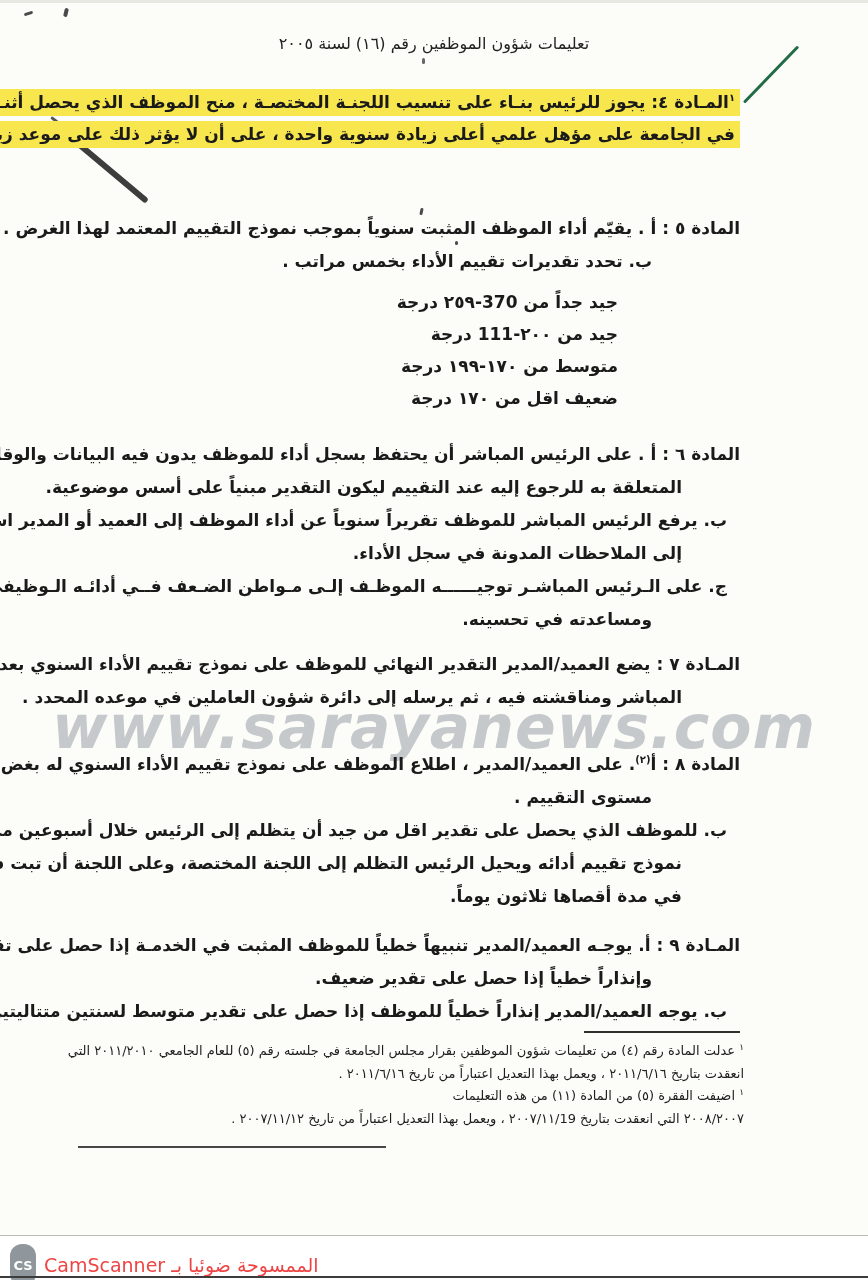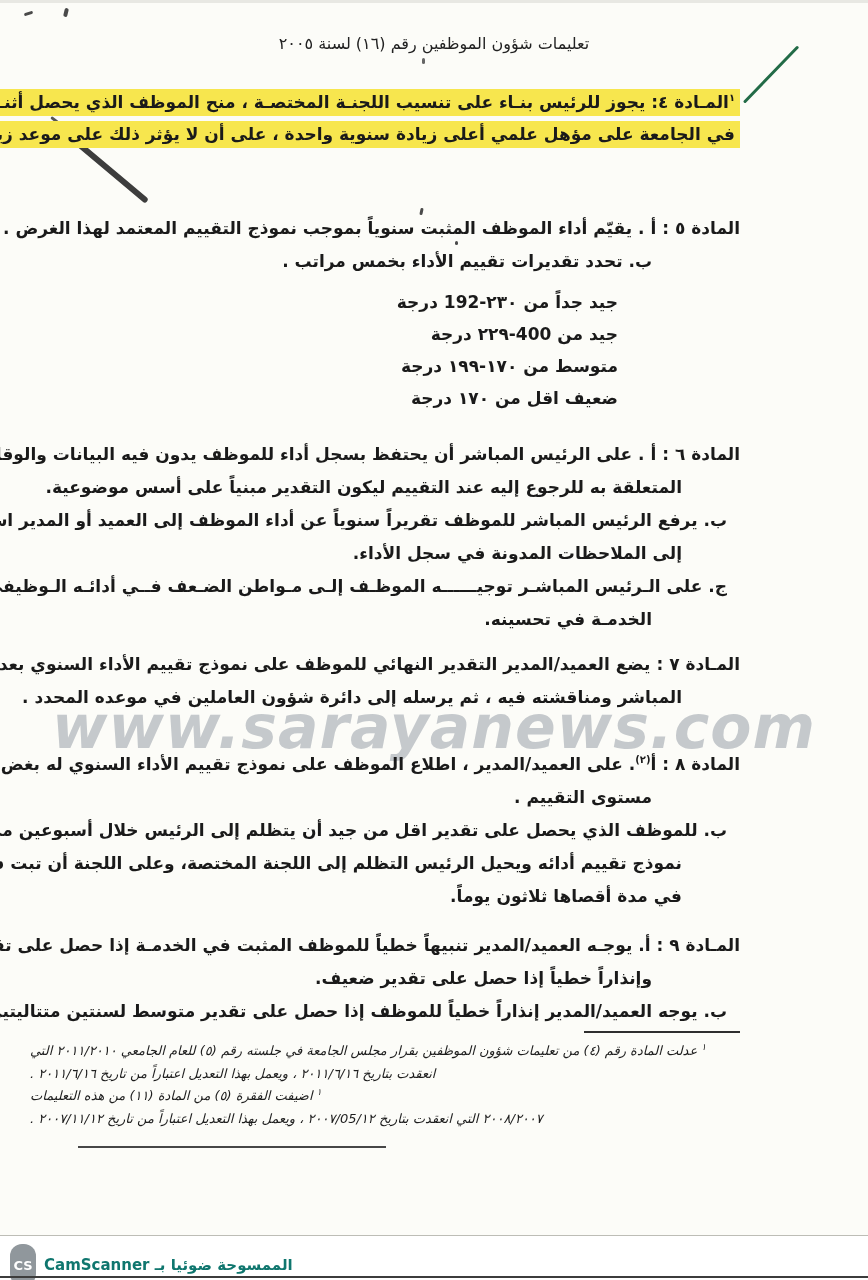--- a/index.html
+++ b/index.html
@@ -37,21 +37,21 @@
   .watermark{
     position:absolute;top:692px;left:0;right:0;text-align:center;
     direction:ltr;font-size:60px;font-weight:700;font-style:italic;
     color:rgba(152,158,168,0.55);letter-spacing:1px;
   }
 
   
   .fn-sep{position:absolute;top:1031px;right:128px;width:156px;border-top:2px solid #2f2f2f;}
   .footnotes{position:absolute;top:1040px;right:124px;left:30px;direction:rtl;color:#1d1d1d;
     font-size:13px;font-weight:400;}
-  .fline{white-space:nowrap;text-align:left;line-height:22.5px;height:22.5px;font-style:italic;}
+  .fline{white-space:nowrap;text-align:right;line-height:22.5px;height:22.5px;}
   .footnotes sup.fn{font-size:9px;}
 
   .bottom-rule{position:absolute;top:1146px;left:78px;width:308px;border-top:2px solid #474747;}
 
   
   .staple{position:absolute;left:57px;top:122px;width:120px;height:6px;background:#3d3d3d;
     transform:rotate(40deg);transform-origin:0 0;border-radius:3px;}
   .staple-tail{position:absolute;left:52px;top:116px;width:28px;height:3px;background:#555;
     transform:rotate(38deg);transform-origin:0 0;border-radius:2px;}
   .speck{position:absolute;background:#4a4a4a;border-radius:2px;}
@@ -62,21 +62,21 @@
   .speck.s5{left:422px;top:58px;width:3px;height:6px;background:#666;}
   .green-check{position:absolute;left:744px;top:101px;width:78px;height:3px;background:#226b47;
     transform:rotate(-46deg);transform-origin:0 50%;border-radius:2px;}
 
   
   .cs-bar{position:absolute;left:0;right:0;bottom:0;height:44px;background:#ffffff;
     border-top:1px solid #bdbdb6;}
   .cs-inner{position:absolute;left:10px;top:8px;display:flex;align-items:center;gap:8px;direction:ltr;}
   .cs-logo{width:26px;height:42px;background:#90979c;border-radius:12px;color:#fff;
     font-size:13px;font-weight:700;display:flex;align-items:center;justify-content:center;}
-  .cs-label{direction:rtl;font-size:15px;color:#0f766e;font-weight:700;}
+  .cs-label{direction:rtl;font-size:19px;color:#ef4444;font-weight:400;}
   .bottom-edge{position:absolute;left:0;right:0;bottom:2px;height:2px;background:#3c3c3c;}
 </style>
 </head>
 <body>
 
 <div class="paper">
   <div class="top-edge"></div>
 
   <div class="staple"></div>
   <div class="staple-tail"></div>
@@ -97,33 +97,33 @@
       <span class="hl">في الجامعة على مؤهل علمي أعلى زيادة سنوية واحدة ، على أن لا يؤثر ذلك على موعد زيادته</span>
     </div>
   </div>
 
   <div class="blk ar" style="top:212px;">
     <div class="line">المادة ٥ : أ . يقيّم أداء الموظف المثبت سنوياً بموجب نموذج التقييم المعتمد لهذا الغرض .</div>
     <div class="line ind3">ب. تحدد تقديرات تقييم الأداء بخمس مراتب .</div>
   </div>
 
   <div class="blk ar ratings" style="top:286px;">
-    <div class="line ind4">جيد جداً من ٢٣٠-192 درجة</div>
-    <div class="line ind4">جيد من 400-٢٢٩ درجة</div>
+    <div class="line ind4">جيد جداً من 370-٢٥٩ درجة</div>
+    <div class="line ind4">جيد من ٢٠٠-111 درجة</div>
     <div class="line ind4">متوسط من ١٧٠-١٩٩ درجة</div>
     <div class="line ind4">ضعيف اقل من ١٧٠ درجة</div>
   </div>
 
   <div class="blk ar" style="top:438px;">
     <div class="line">المادة ٦ : أ . على الرئيس المباشر أن يحتفظ بسجل أداء للموظف يدون فيه البيانات والوقائع والملاحظات</div>
     <div class="line ind2">المتعلقة به للرجوع إليه عند التقييم ليكون التقدير مبنياً على أسس موضوعية.</div>
     <div class="line ind1">ب. يرفع الرئيس المباشر للموظف تقريراً سنوياً عن أداء الموظف إلى العميد أو المدير استناداً</div>
     <div class="line ind2">إلى الملاحظات المدونة في سجل الأداء.</div>
     <div class="line ind1">ج. على الـرئيس المباشـر توجيــــــه الموظـف إلـى مـواطن الضـعف فــي أدائـه الـوظيفي</div>
-    <div class="line ind3">الخدمـة في تحسينه.</div>
+    <div class="line ind3">ومساعدته في تحسينه.</div>
   </div>
 
   <div class="blk ar" style="top:648px;">
     <div class="line">المـادة ٧ : يضع العميد/المدير التقدير النهائي للموظف على نموذج تقييم الأداء السنوي بعد تعبئتـه مـن رئيسـه</div>
     <div class="line ind2">المباشر ومناقشته فيه ، ثم يرسله إلى دائرة شؤون العاملين في موعده المحدد .</div>
   </div>
 
   <div class="watermark">www.sarayanews.com</div>
 
   <div class="blk ar" style="top:748px;">
@@ -138,21 +138,21 @@
     <div class="line">المـادة ٩ : أ.  يوجـه العميد/المدير تنبيهاً خطياً للموظف المثبت في الخدمـة إذا حصل على تقدير متوسط،</div>
     <div class="line ind3">وإنذاراً خطياً إذا حصل على تقدير ضعيف.</div>
     <div class="line ind1">ب. يوجه العميد/المدير إنذاراً خطياً للموظف إذا حصل على تقدير متوسط لسنتين متتاليتين.</div>
   </div>
 
   <div class="fn-sep"></div>
   <div class="footnotes">
     <div class="fline"><sup class="fn">١</sup> <span>عدلت المادة رقم (٤) من تعليمات شؤون الموظفين بقرار مجلس الجامعة في جلسته رقم (٥) للعام الجامعي ٢٠١١/٢٠١٠ التي</span></div>
     <div class="fline">انعقدت بتاريخ ٢٠١١/٦/١٦ ، ويعمل بهذا التعديل اعتباراً من تاريخ ٢٠١١/٦/١٦ .</div>
     <div class="fline"><sup class="fn">١</sup> <span>اضيفت الفقرة (٥) من المادة (١١) من هذه التعليمات</span></div>
-    <div class="fline">٢٠٠٨/٢٠٠٧ التي انعقدت بتاريخ ٢٠٠٧/05/١٢ ، ويعمل بهذا التعديل اعتباراً من تاريخ ٢٠٠٧/١١/١٢ .</div>
+    <div class="fline">٢٠٠٨/٢٠٠٧ التي انعقدت بتاريخ ٢٠٠٧/١١/19 ، ويعمل بهذا التعديل اعتباراً من تاريخ ٢٠٠٧/١١/١٢ .</div>
   </div>
 
   <div class="bottom-rule"></div>
 
   <div class="cs-bar">
     <div class="cs-inner">
       <div class="cs-logo">CS</div>
       <div class="cs-label">الممسوحة ضوئيا بـ CamScanner</div>
     </div>
     <div class="bottom-edge"></div>

